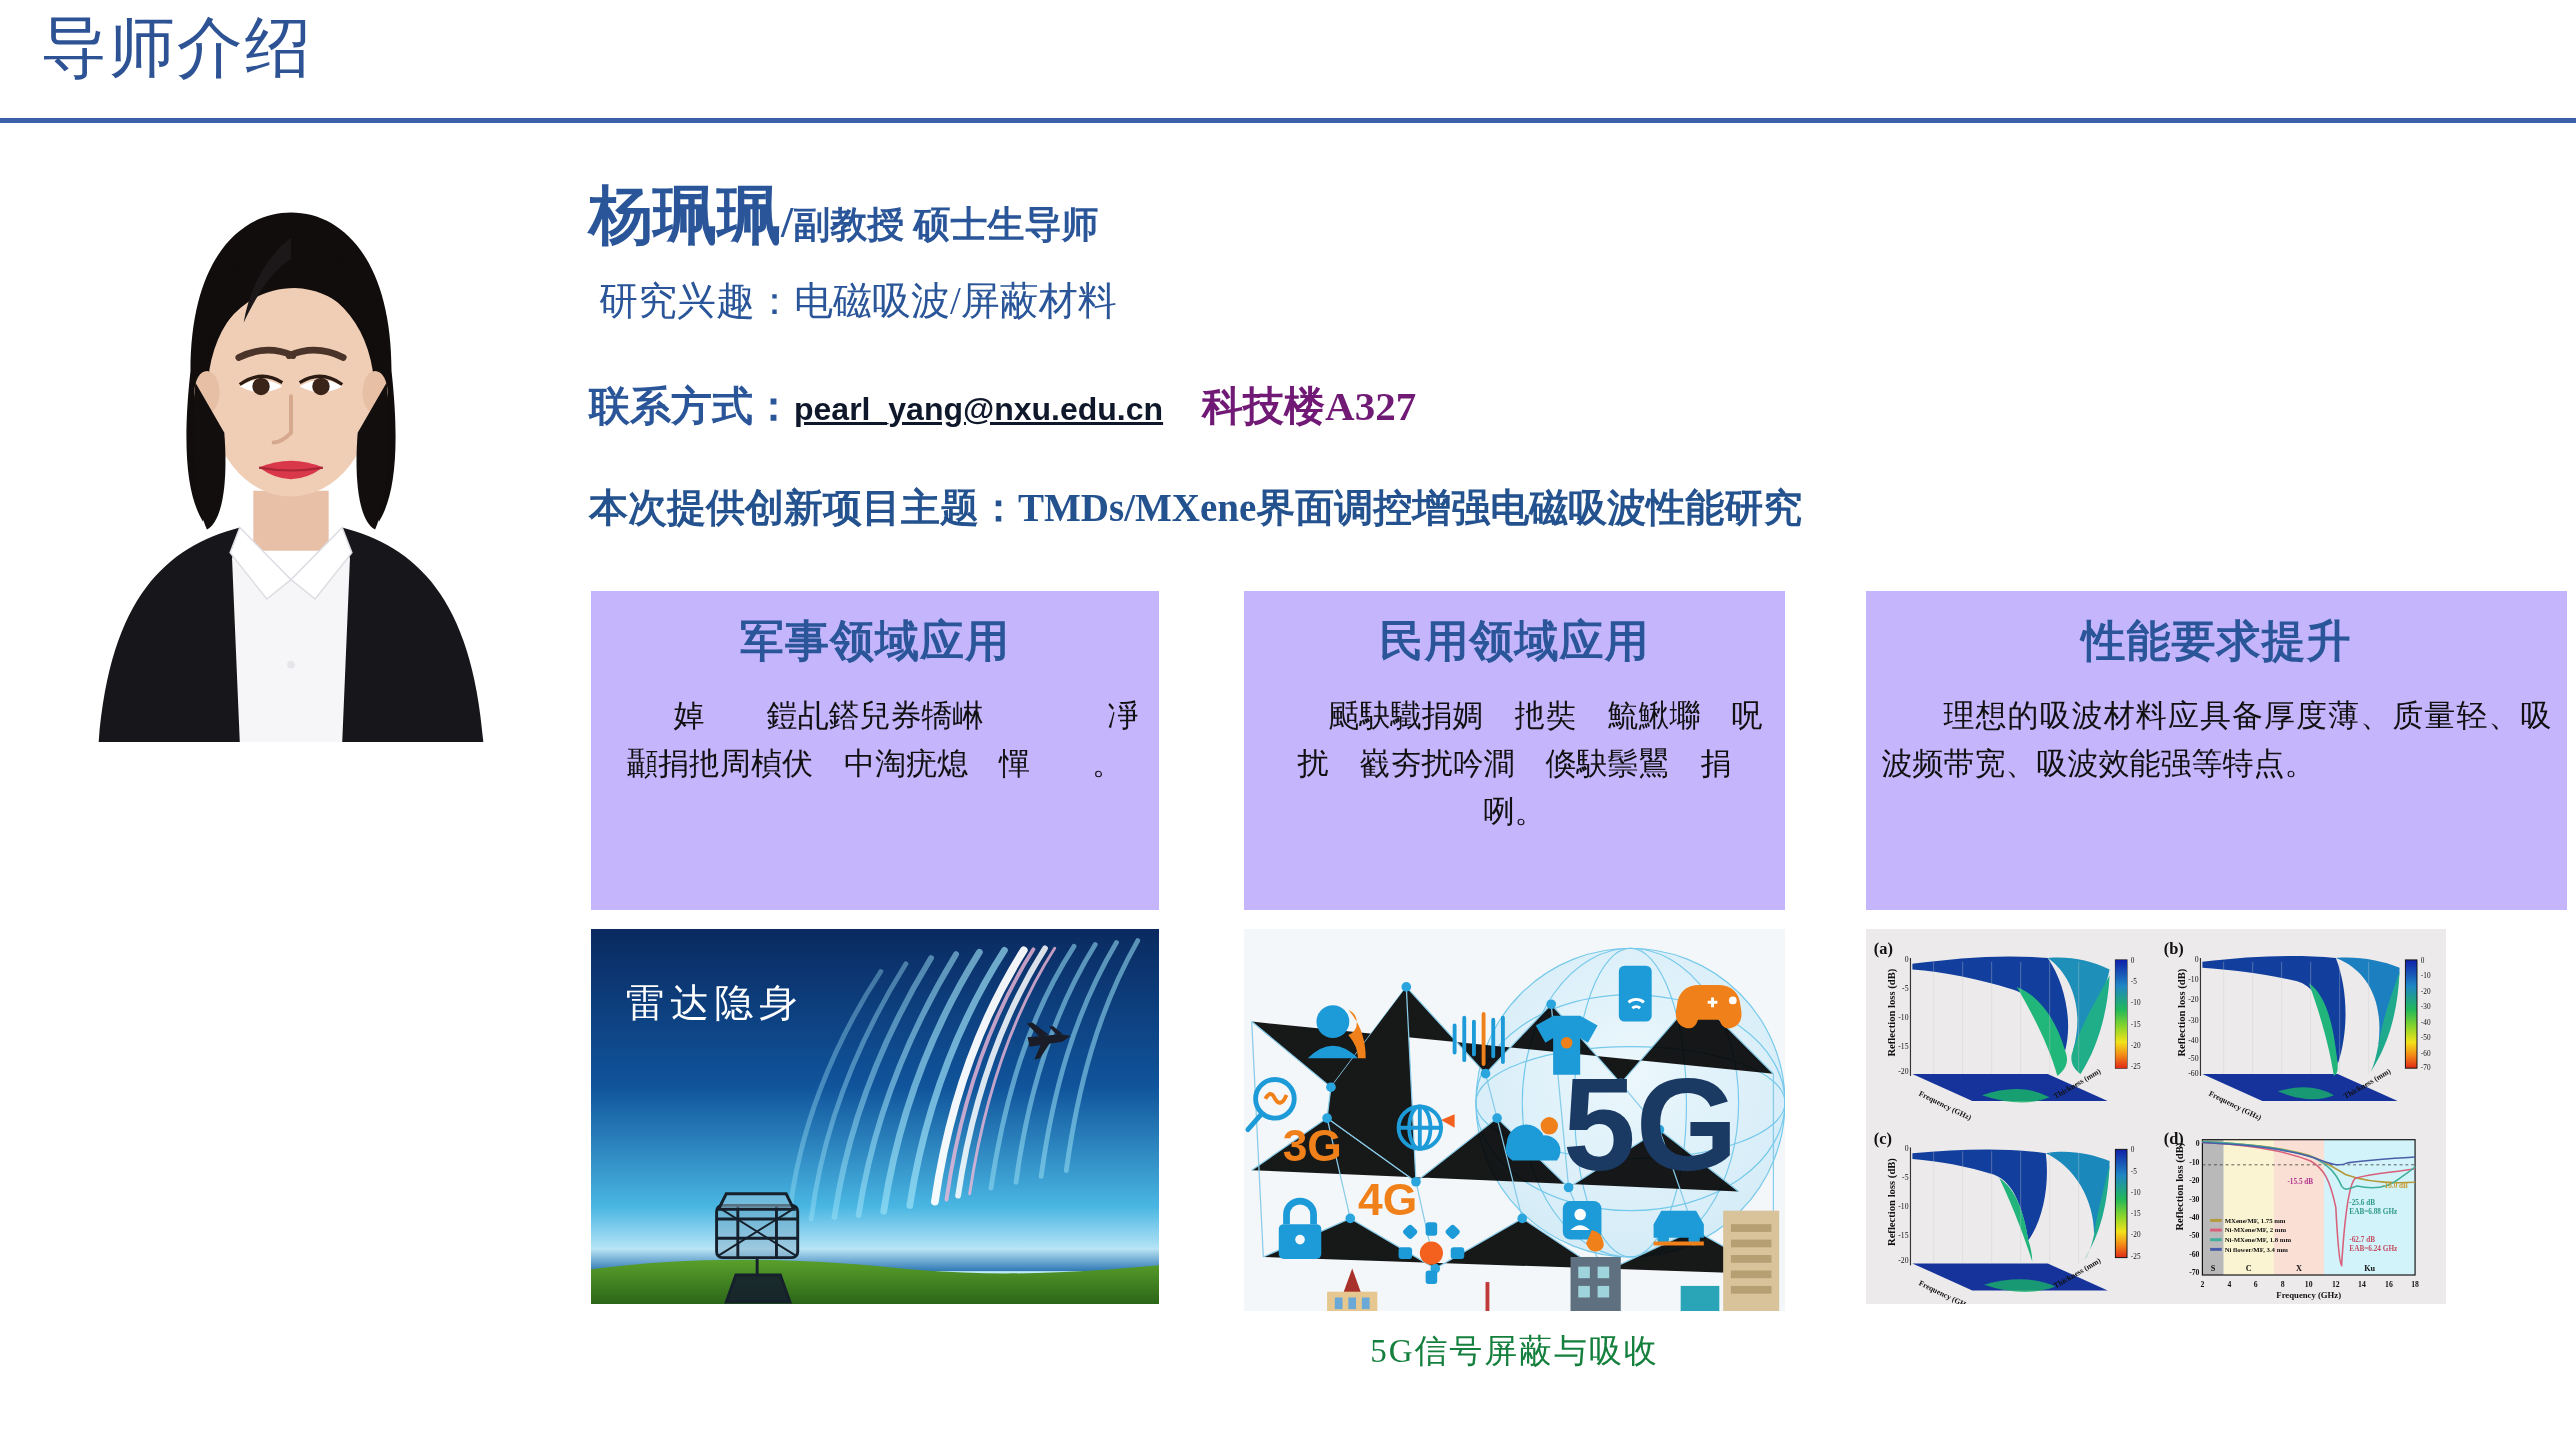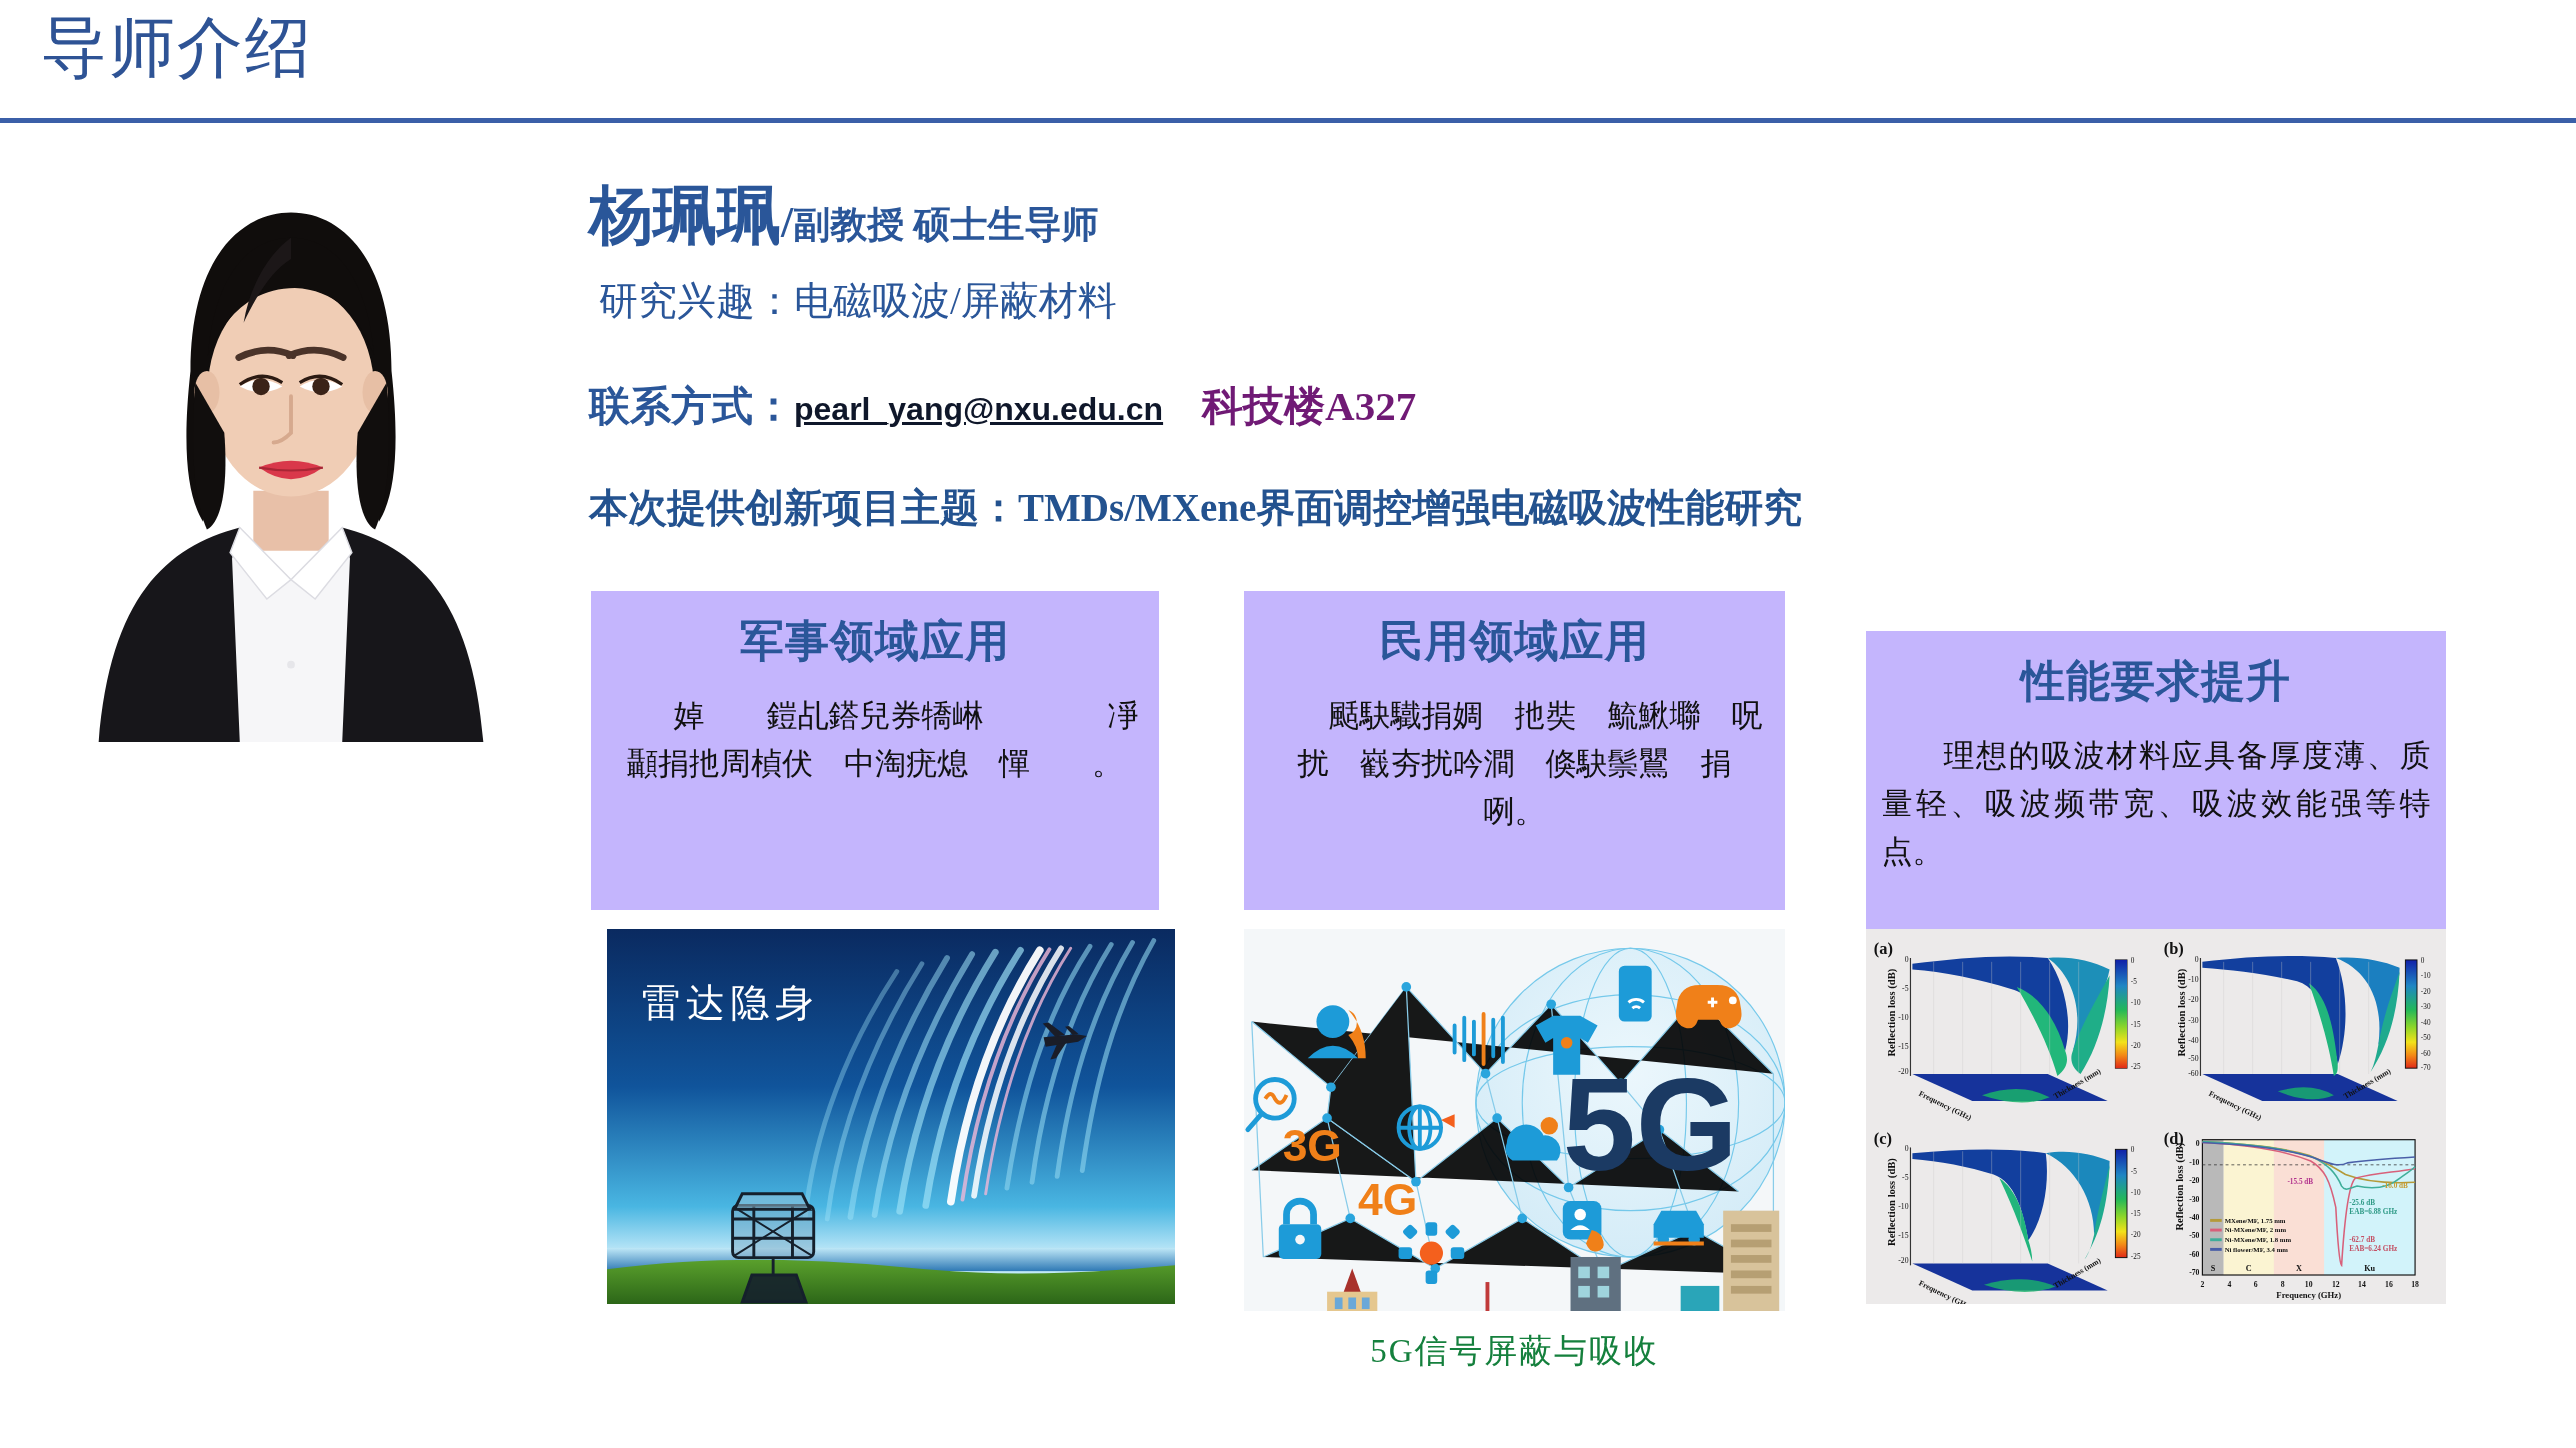--- a/index.html
+++ b/index.html
@@ -34,37 +34,37 @@
   #line-contact .email{
     color:#0f172a;text-decoration:underline;font-weight:700;
     font-family:Liberation Sans, sans-serif;font-size:32px;
   }
   #line-contact .room{margin-left:39px;color:#701a75;}
   #line-topic{left:589px;top:481px;font-size:39px;font-weight:700;color:#23528f;}
   
   .card{position:absolute;top:591px;background:#c4b5fd;}
   #card-military{left:591px;width:568px;height:319px;}
   #card-civil{left:1244px;width:541px;height:319px;}
-  #card-perf{left:1866px;width:580px;height:319px;margin-top:40px;}
+  #card-perf{left:1866px;width:701px;height:319px;}
   .card-title{
     text-align:center;margin-top:21px;
     font-size:44px;font-weight:700;color:#2a5699;
     font-family:"Liberation Sans","DejaVu Sans",sans-serif;
     letter-spacing:1px;
   }
   .card-body{
     margin:21px 15.5px 0 15.5px;font-size:31px;line-height:1.55;color:#111;
     text-indent:2em;word-break:break-all;
     font-family:"Liberation Sans","DejaVu Sans",sans-serif;
     text-align:center;
   }
   #body-perf{text-align:justify;}
   
   .media{position:absolute;overflow:hidden;}
-  #media-radar{left:591px;top:929px;width:568px;height:375px;margin-left:16px;}
+  #media-radar{left:591px;top:929px;width:568px;height:375px;}
   #media-5g{left:1244px;top:929px;width:541px;height:382px;}
   #media-figure{left:1866px;top:929px;width:580px;height:375px;background:#e9e9e9;}
   .media svg{display:block;width:100%;height:100%;}
   #caption-5g{
     position:absolute;left:1244px;top:1329px;width:541px;text-align:center;
     font-family:"Liberation Serif","DejaVu Serif",serif;
     font-size:33px;color:#15803d;letter-spacing:1.9px;
   }
 </style>
 </head>

